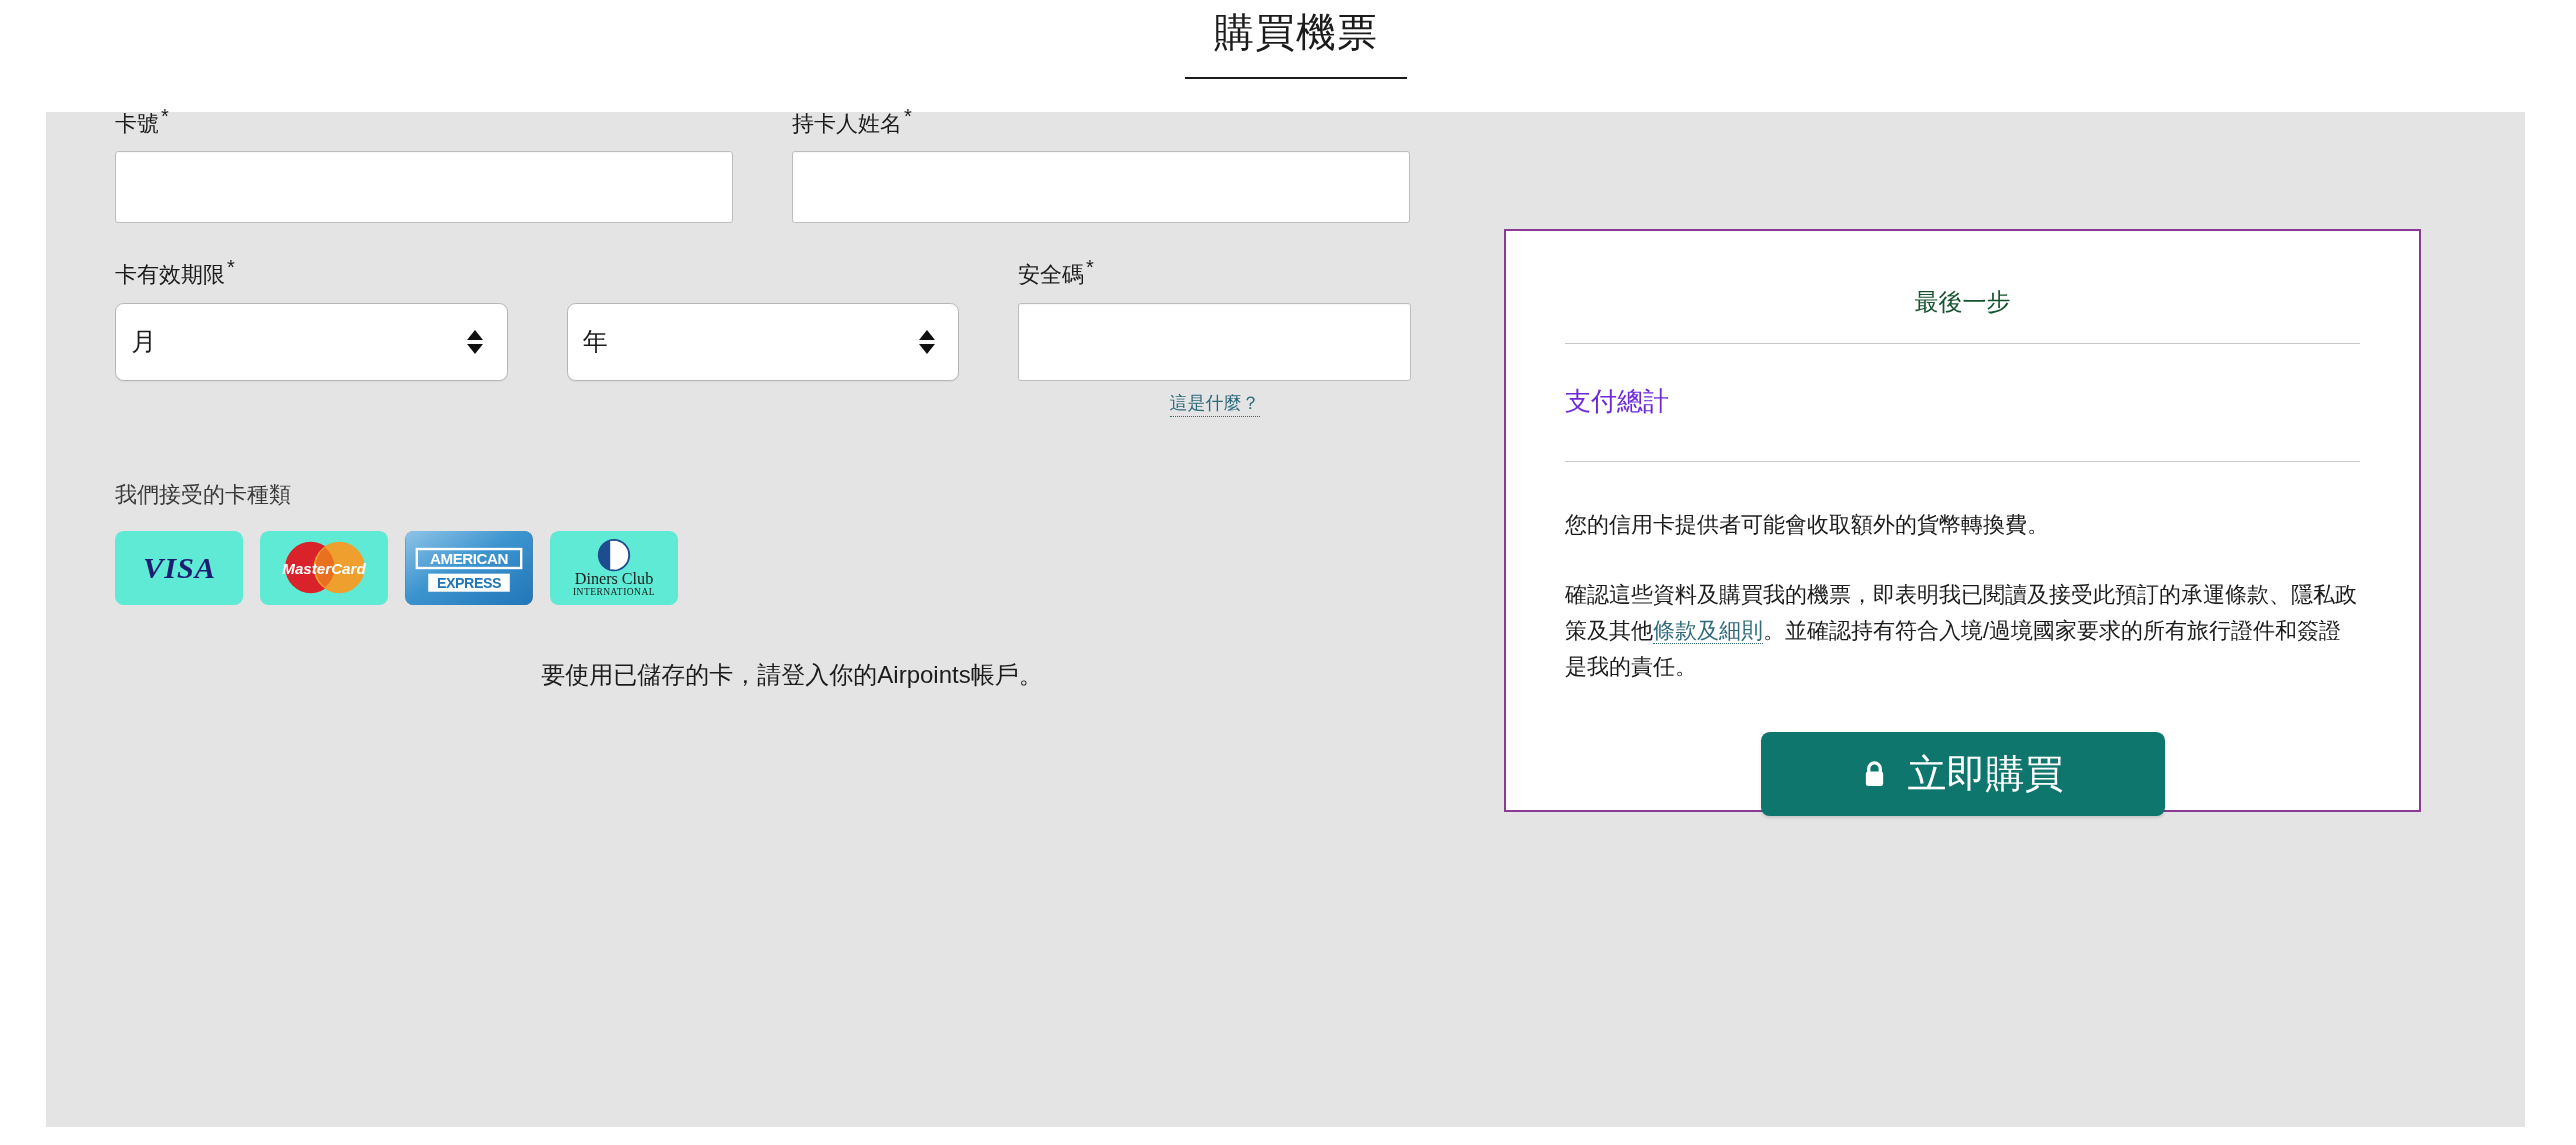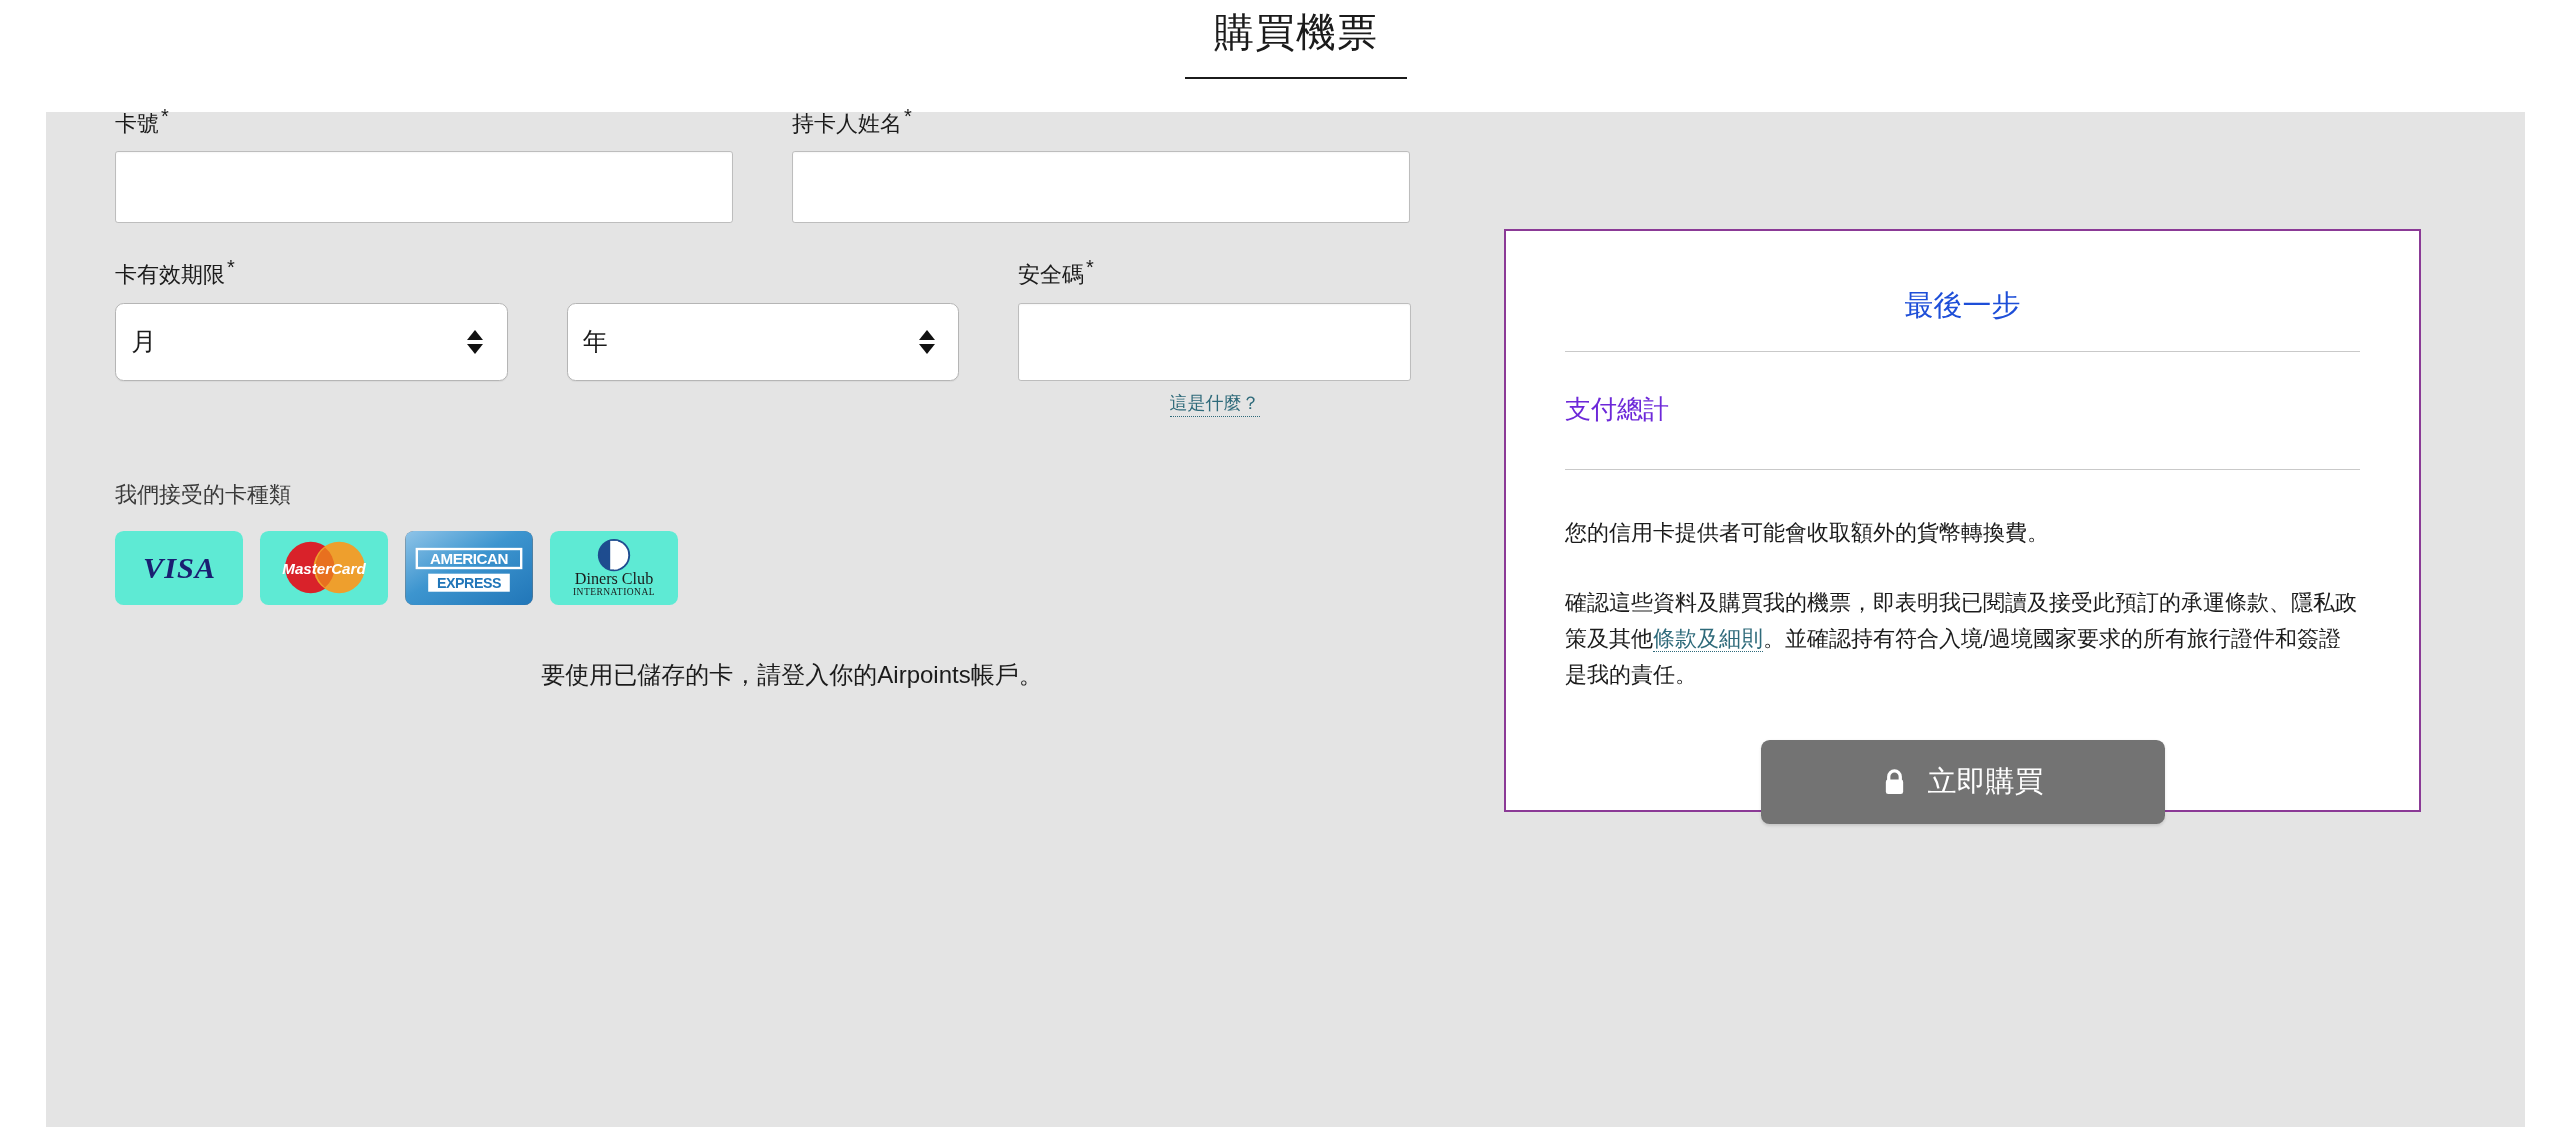--- a/index.html
+++ b/index.html
@@ -194,22 +194,22 @@
     height: 583px;
     box-sizing: border-box;
     background: #ffffff;
     border: 2.9px solid #8b3a96;
   }
   .summary-inner {
     padding: 38px 59px 0 59px;
   }
   .summary-title {
     text-align: center;
-    font-size: 29px;
-    color: #1d4ed8;
+    font-size: 24px;
+    color: #14532d;
     padding: 17px 0 25px 0;
   }
   .divider {
     height: 1px;
     background: #c9c9c9;
     width: 100%;
   }
   .total-row {
     display: flex;
     align-items: flex-end;
@@ -259,25 +259,25 @@
   }
 
   .buy-button-wrap {
     display: flex;
     justify-content: center;
     margin-top: 48px;
   }
   .buy-button {
     width: 404px;
     height: 84px;
-    background: #737373;
+    background: #0f766e;
     border: none;
     border-radius: 8.6px;
     color: #ffffff;
-    font-size: 29px;
+    font-size: 39px;
     font-family: "Liberation Sans", sans-serif;
     display: flex;
     align-items: center;
     justify-content: center;
     gap: 21px;
     cursor: pointer;
     box-shadow: 0 1.9px 2.9px rgba(0,0,0,0.12);
   }
   .lock-icon { display: block; }
 </style>

